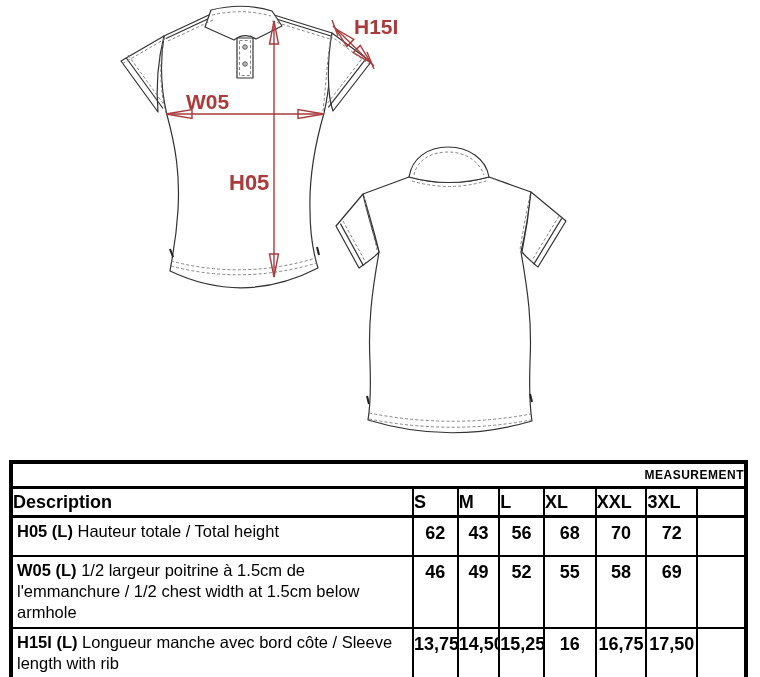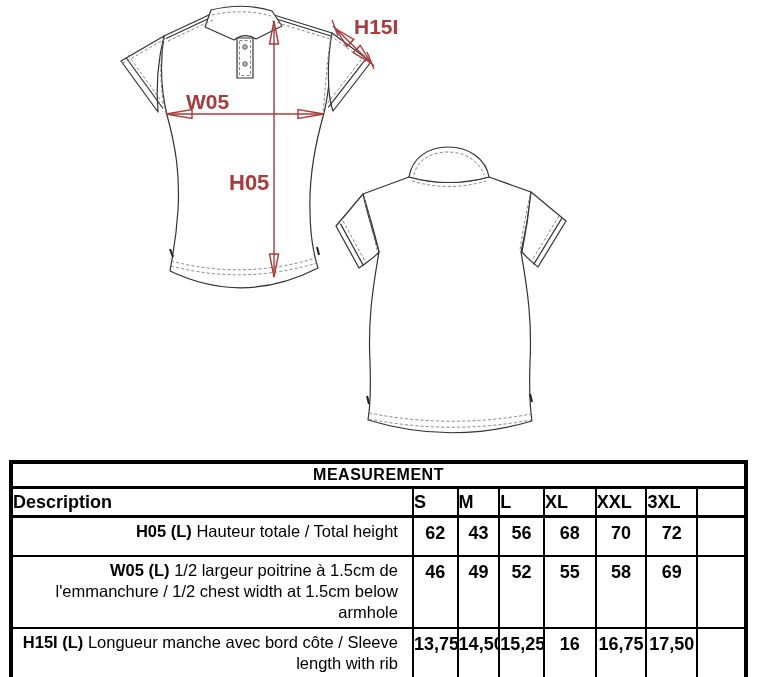--- a/index.html
+++ b/index.html
@@ -5,26 +5,26 @@
   html,body{margin:0;padding:0;background:#fff;width:760px;height:677px;overflow:hidden;
     font-family:"Liberation Sans",sans-serif;-webkit-font-smoothing:antialiased;}
   .page{position:relative;width:760px;height:677px;background:#fff;}
   .diagram-area{position:absolute;left:0;top:0;width:760px;height:460px;}
   
   .size-table{position:absolute;left:9px;top:460px;width:739px;border-collapse:collapse;
     table-layout:fixed;background:#fff;color:#000;}
   .size-table, .size-table td{border:2px solid #000;}
   .size-table{border:4px solid #000;}
   .size-table td{padding:0;overflow:hidden;}
-  td.title-cell{border-bottom:3px solid #000;height:22px;text-align:center;
-    font-size:16px;font-weight:bold;letter-spacing:.5px;}
+  td.title-cell{border-bottom:3px solid #000;height:22px;text-align:right;
+    font-size:12px;font-weight:bold;letter-spacing:.5px;}
   tr.header-row td{border-bottom:3px solid #000;height:26px;
     font-size:18px;font-weight:bold;}
-  td.desc-cell{font-size:16.5px;line-height:21px;text-align:right;vertical-align:top;
-    padding:3px 14px 3px 4px;}
+  td.desc-cell{font-size:16.5px;line-height:21px;text-align:left;vertical-align:top;
+    padding:3px 6px 3px 4px;}
   td.desc-cell .code{font-weight:bold;}
   td.desc-cell .code::after{content:" ";white-space:pre;}
   td.val-cell{font-size:18px;font-weight:bold;text-align:center;vertical-align:top;padding-top:5px;}
   tr.row-h05 td{height:31px;}
   tr.row-w05 td{height:64px;}
   tr.row-h15i td{height:45px;}
   
   svg text.dim{font-family:"Liberation Sans",sans-serif;font-weight:bold;}
 </style>
 </head>

